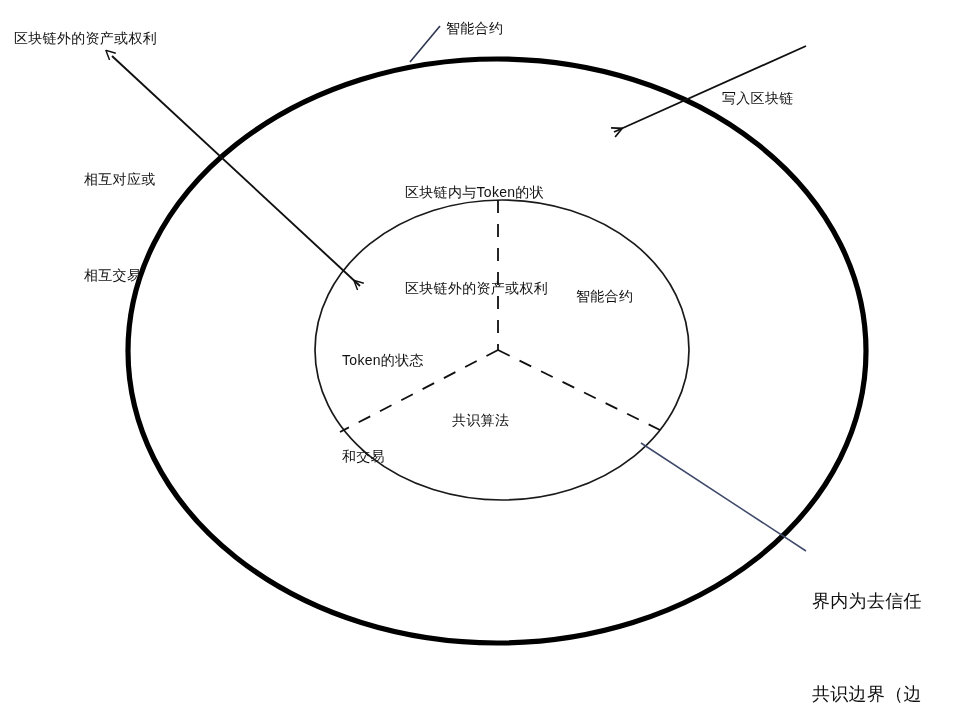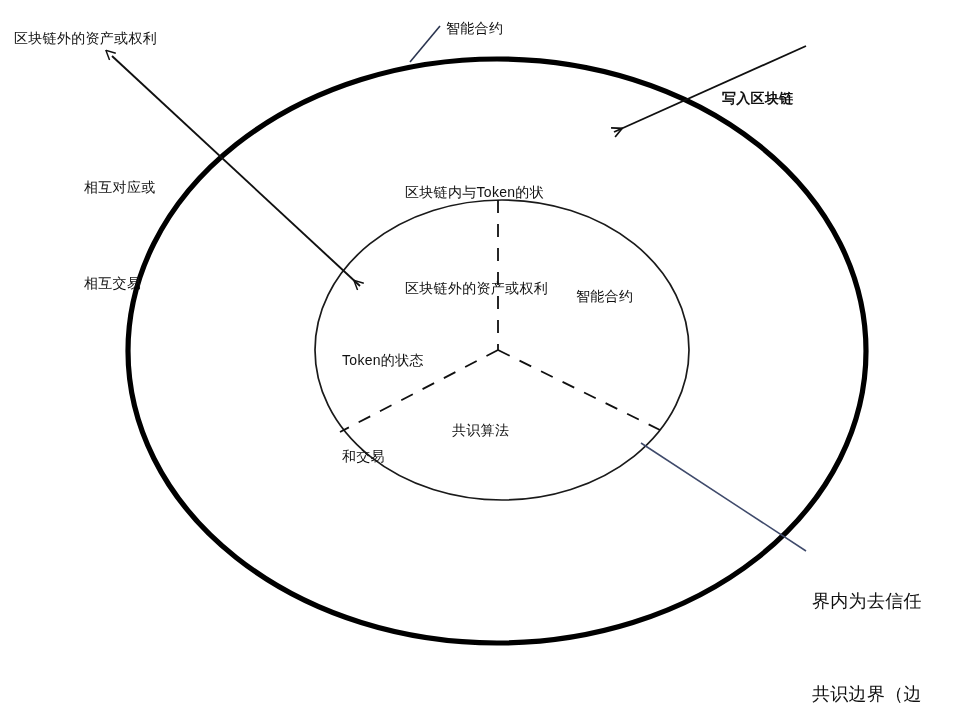--- a/index.html
+++ b/index.html
@@ -80,40 +80,40 @@
 
     
     <line x1="806" y1="551" x2="641" y2="443" stroke="#3f4a6b" stroke-width="1.5"></line>
   </svg>
 
   <div class="lbl" style="left:14px; top:22px;">区块链外的资产或权利</div>
 
   <div class="lbl" style="left:446px; top:12px;">智能合约</div>
 
 
-  <div class="lbl" style="left:722px; top:82px;font-weight:bold;">写入区块链</div>
+  <div class="lbl" style="left:722px; top:82px;">写入区块链</div>
 
-  <div class="lbl" style="left:84px; top:107px;">
+  <div class="lbl" style="left:84px; top:99px;">
     <span class="lbl-line">相互对应或</span>
     <span class="lbl-line">相互交易</span>
   </div>
 
   <div class="lbl" style="left:405px; top:112px;">
     <span class="lbl-line">区块链内与Token的状</span>
     <span class="lbl-line">区块链外的资产或权利</span>
   </div>
 
   <div class="lbl" style="left:342px; top:280px;">
     <span class="lbl-line">Token的状态</span>
     <span class="lbl-line">和交易</span>
   </div>
 
   <div class="lbl" style="left:532px; top:280px;margin-left:44px;">智能合约</div>
 
-  <div class="lbl" style="left:452px; top:404px;margin-top:10px;">共识算法</div>
+  <div class="lbl" style="left:452px; top:404px;">共识算法</div>
 
   <div class="lbl small" style="left:812px; top:524px;">
     <span class="lbl-line">界内为去信任</span>
     <span class="lbl-line">共识边界（边</span>
     
   </div>
 
 </div>
 
 </body></html>

